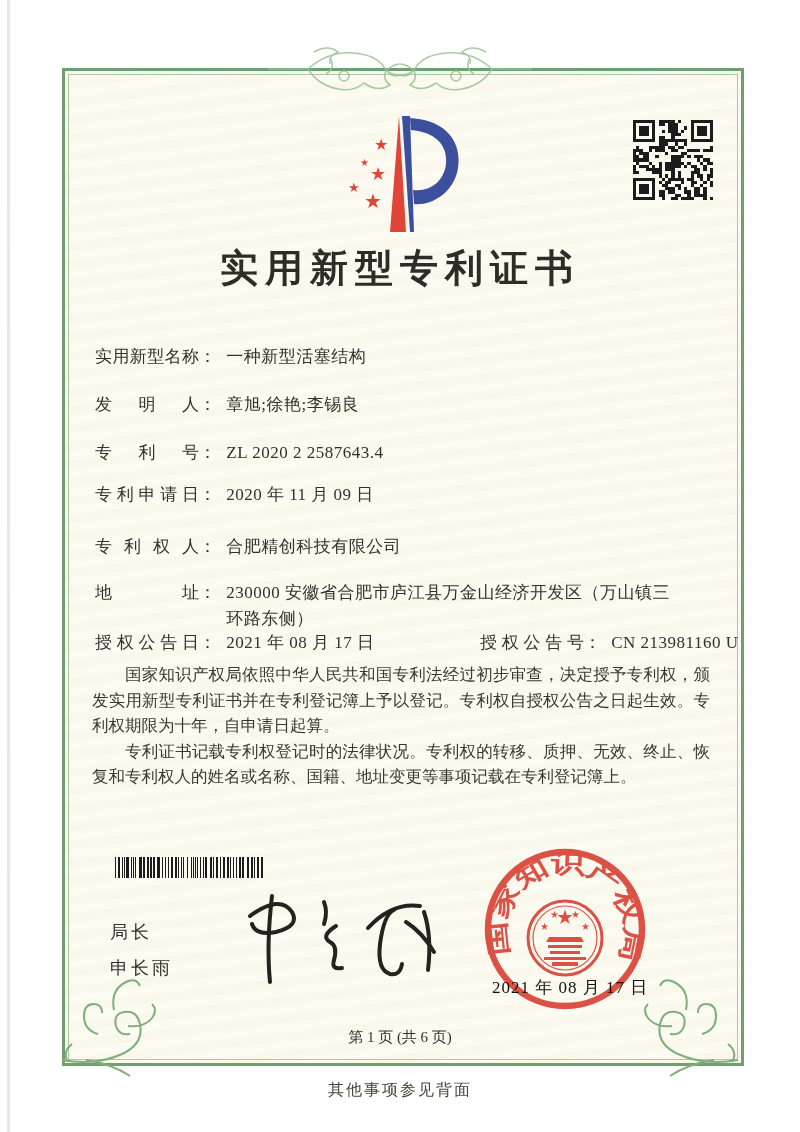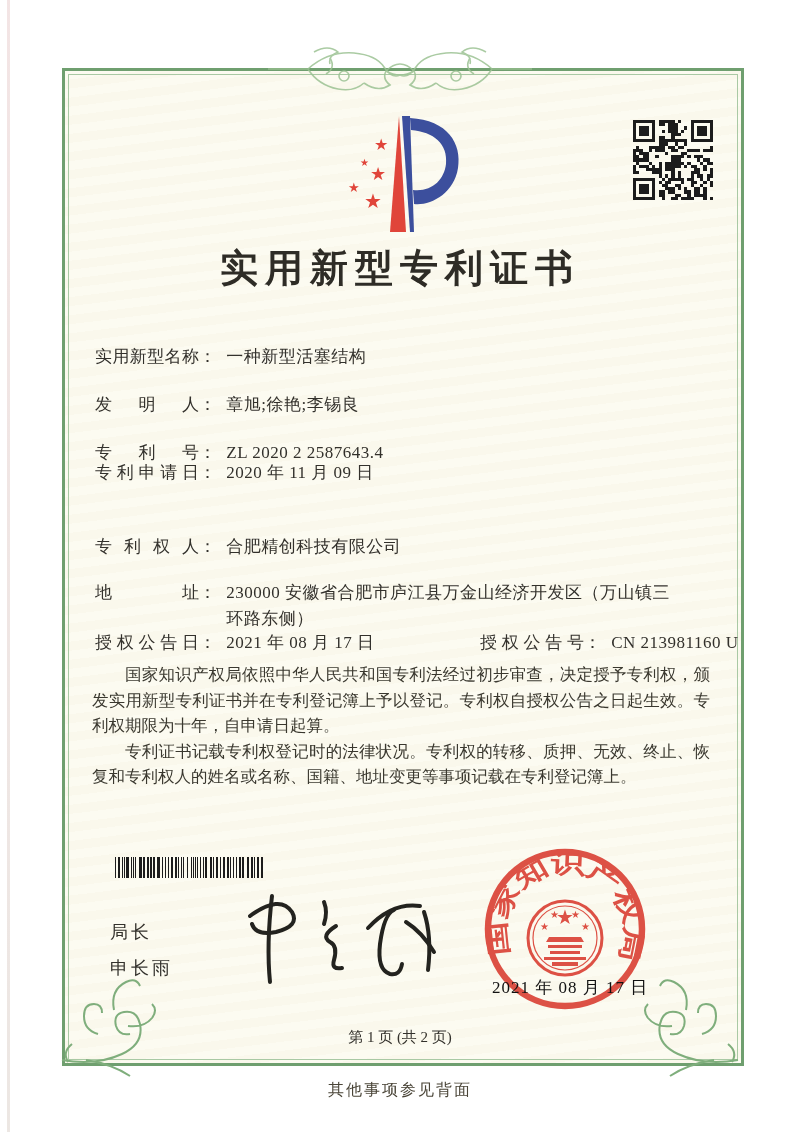--- a/index.html
+++ b/index.html
@@ -354,21 +354,21 @@
     <span class="fvalue">一种新型活塞结构</span>
   </div>
   <div class="frow" style="top:392px">
     <span class="flabel">发明人</span><span class="fcolon">：</span>
     <span class="fvalue">章旭;徐艳;李锡良</span>
   </div>
   <div class="frow" style="top:440px">
     <span class="flabel">专利号</span><span class="fcolon">：</span>
     <span class="fvalue">ZL 2020 2 2587643.4</span>
   </div>
-  <div class="frow" style="top:460px">
+  <div class="frow" style="top:482px">
     <span class="flabel">专利申请日</span><span class="fcolon">：</span>
     <span class="fvalue">2020 年 11 月 09 日</span>
   </div>
   <div class="frow" style="top:534px">
     <span class="flabel">专利权人</span><span class="fcolon">：</span>
     <span class="fvalue">合肥精创科技有限公司</span>
   </div>
   <div class="frow" style="top:580px">
     <span class="flabel">地址</span><span class="fcolon">：</span>
     <span class="fvalue wrap">230000 安徽省合肥市庐江县万金山经济开发区（万山镇三环路东侧）</span>
@@ -475,16 +475,16 @@
         <rect x="66" y="99" width="34" height="3" stroke="none"></rect>
         <path d="M68,105 h30 v3 h-30 Z" stroke="none"></path>
         <rect x="62" y="111" width="42" height="3" stroke="none"></rect>
         <rect x="70" y="116" width="26" height="4" stroke="none"></rect>
       </g>
     </g>
   </svg>
 
   <div class="seal-date">2021 年 08 月 17 日</div>
 
-  <div class="page-num">第 1 页 (共 2 页)</div>
+  <div class="page-num">第 1 页 (共 6 页)</div>
   <div class="back-note">其他事项参见背面</div>
 
 </div>
 
 </body></html>

